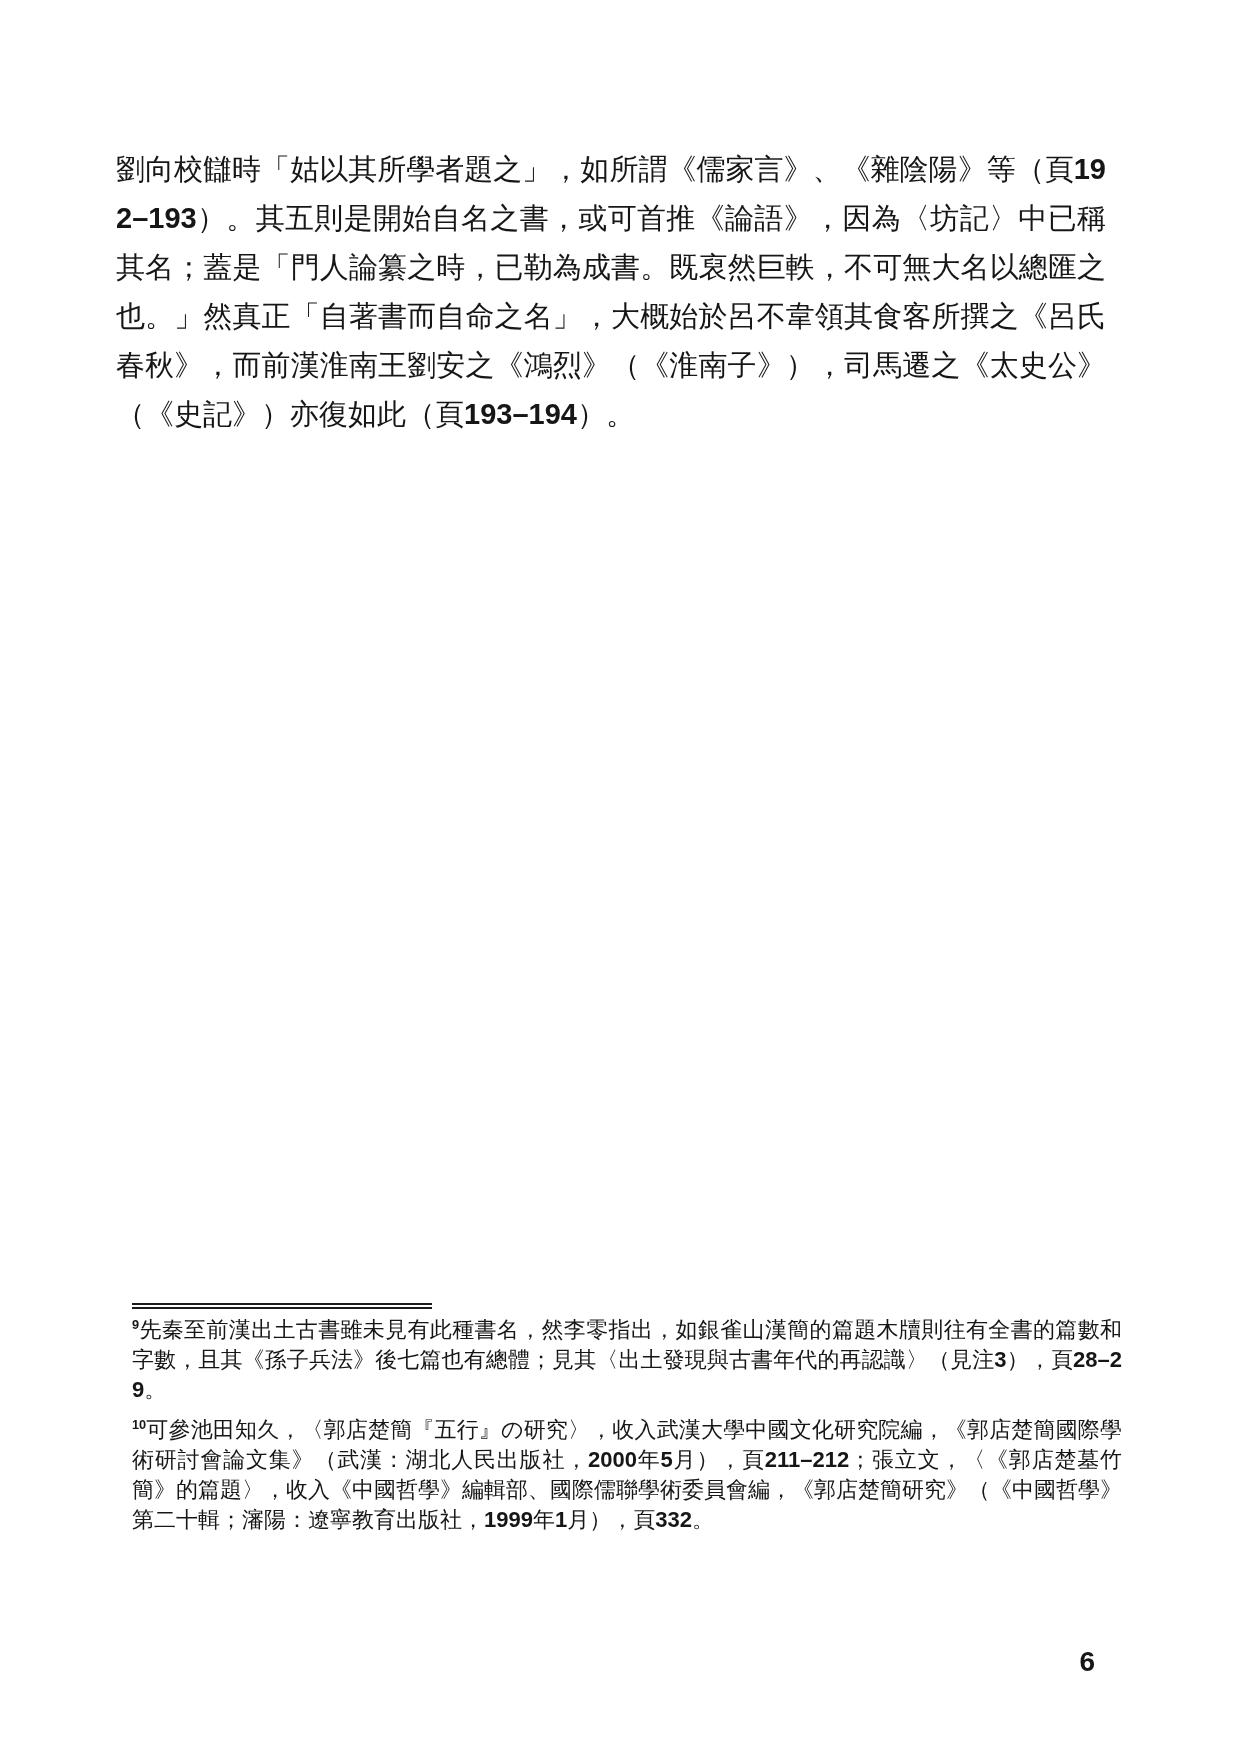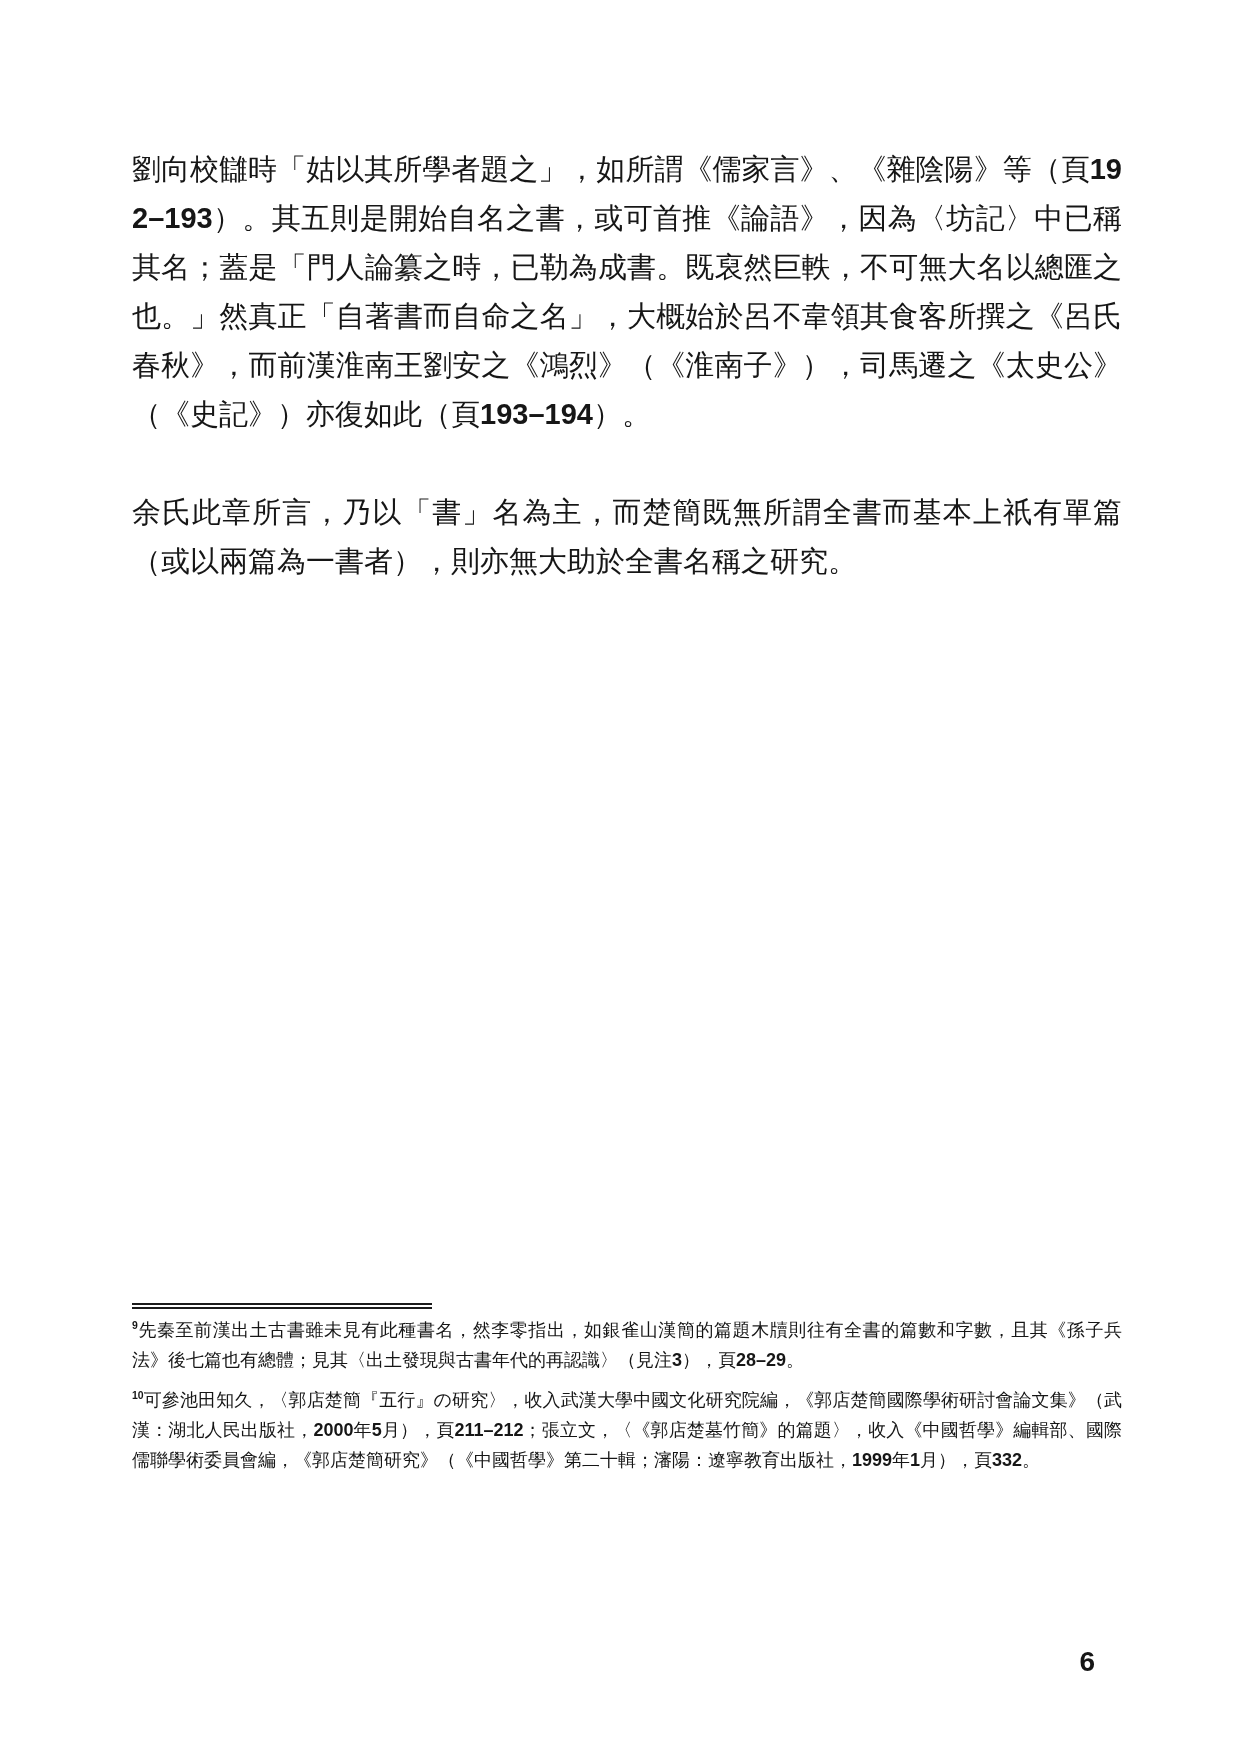--- a/index.html
+++ b/index.html
@@ -9,21 +9,21 @@
     background: #ffffff;
     color: #161616;
     font-family: "Liberation Serif", "DejaVu Serif", serif;
     position: relative;
     overflow: hidden;
   }
   .page { position: absolute; inset: 0; }
 
   .text-block {
     position: absolute;
-    left: 132px;
+    left: 116px;
     top: 145px;
     width: 990px;
   }
   .para {
     margin: 0;
     font-size: 29px;
     line-height: 49px;
     text-align: justify;
     text-justify: inter-ideograph;
   }
@@ -52,21 +52,21 @@
     border-bottom: 2px solid #1a1a1a;
   }
   .footnotes {
     position: absolute;
     left: 132px;
     top: 1315px;
     width: 990px;
   }
   .footnote {
     margin: 0 0 10px 0;
-    font-size: 18px;
+    font-size: 22px;
     line-height: 30px;
     text-align: justify;
     text-justify: inter-ideograph;
   }
 
   .page-number {
     position: absolute;
     left: 1000px;
     top: 1645px;
     width: 95px;
@@ -77,21 +77,20 @@
     line-height: 34px;
   }
 </style>
 </head>
 <body>
 
 <div class="page">
 
   <div class="text-block">
     <p class="para gap-after"><span>劉向校讎時「姑以其所學者題之」，如所謂《儒家言》、《雜陰陽》等（頁</span><span class="num">192–193</span><span>）。其五則是開始自名之書，或可首推《論語》，因為〈坊記〉中已稱其名；蓋是「門人論纂之時，已勒為成書。既裒然巨軼，不可無大名以總匯之也。」然真正「自著書而自命之名」，大概始於呂不韋領其食客所撰之《呂氏春秋》，而前漢淮南王劉安之《鴻烈》（《淮南子》），司馬遷之《太史公》（《史記》）亦復如此（頁</span><span class="num">193–194</span><span>）。</span></p>
-    <p class="para"><span>余氏此章所言，乃以「書」名為主，而楚簡既無所謂全書而基本上祇有單篇（或以兩篇為一書者），則亦無大助於全書名稱之研究。</span></p>
   </div>
 
   <div class="footnote-sep"></div>
 
   <div class="footnotes">
     <p class="footnote"><span class="sup">9</span><span>先秦至前漢出土古書雖未見有此種書名，然李零指出，如銀雀山漢簡的篇題木牘則往有全書的篇數和字數，且其《孫子兵法》後七篇也有總體；見其〈出土發現與古書年代的再認識〉（見注</span><span class="num">3</span><span>），頁</span><span class="num">28–29</span><span>。</span></p>
     <p class="footnote"><span class="sup">10</span><span>可參池田知久，〈郭店楚簡『五行』の研究〉，收入武漢大學中國文化研究院編，《郭店楚簡國際學術研討會論文集》（武漢：湖北人民出版社，</span><span class="num">2000</span><span>年</span><span class="num">5</span><span>月），頁</span><span class="num">211–212</span><span>；張立文，〈《郭店楚墓竹簡》的篇題〉，收入《中國哲學》編輯部、國際儒聯學術委員會編，《郭店楚簡研究》（《中國哲學》第二十輯；瀋陽：遼寧教育出版社，</span><span class="num">1999</span><span>年</span><span class="num">1</span><span>月），頁</span><span class="num">332</span><span>。</span></p>
   </div>
 
   <div class="page-number">6</div>

